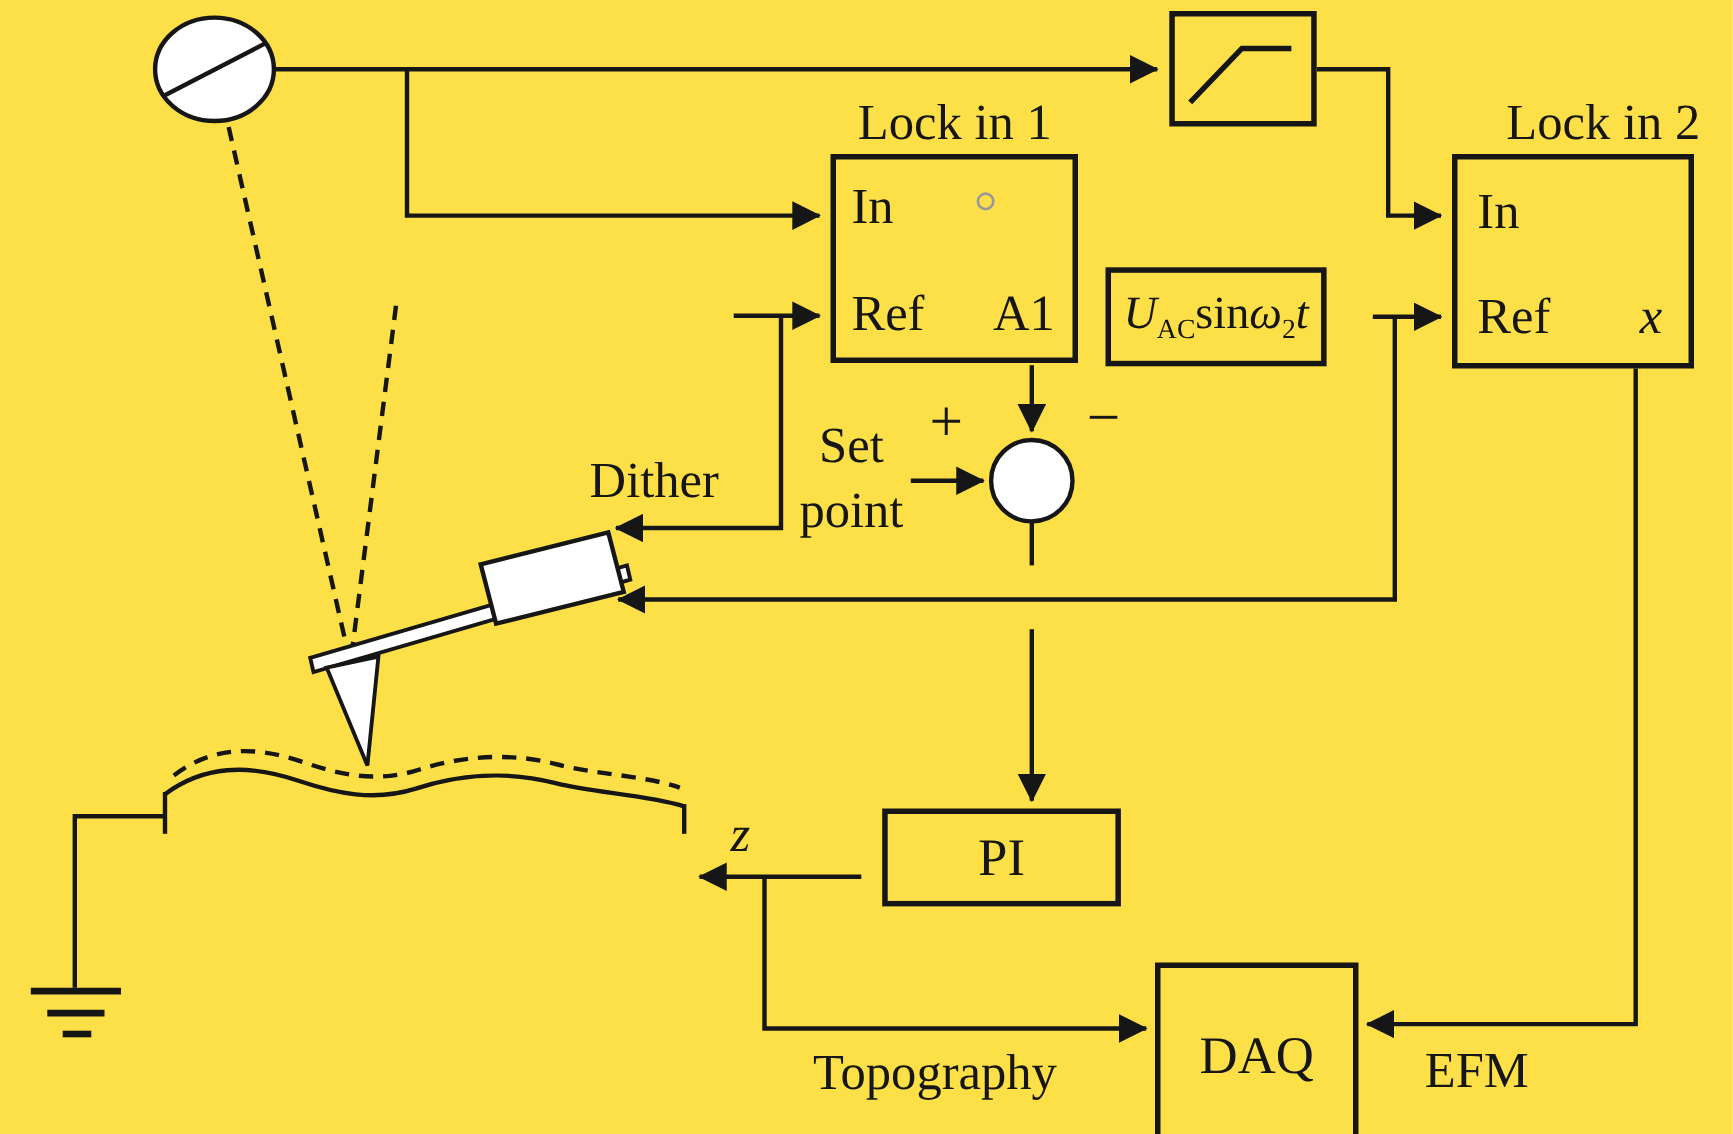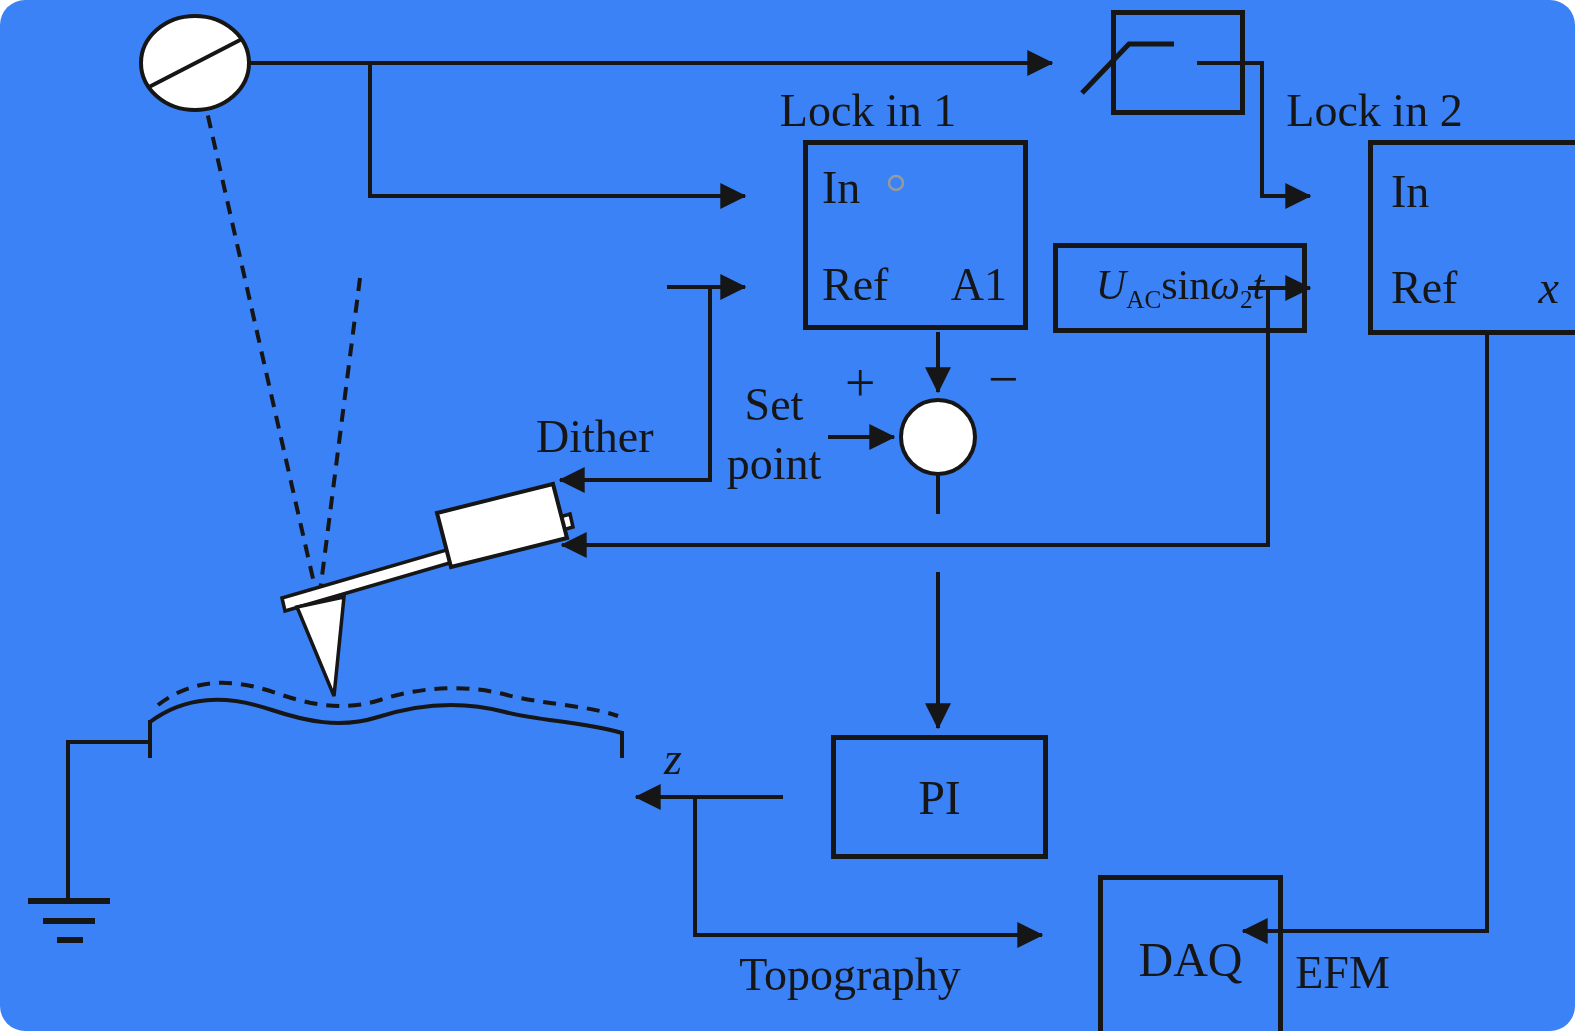--- a/index.html
+++ b/index.html
@@ -1,26 +1,26 @@
 <!DOCTYPE html>
 <html><head>
 <meta charset="utf-8">
 <style>
   html,body{margin:0;padding:0;}
   body{
     width:1575px;height:1031px;background:#ffffff;
     font-family:"Liberation Serif","DejaVu Serif",serif;
     color:#161616;
   }
-  #stage{position:relative;width:1575px;height:1031px;background:#3b82f6;overflow:hidden;border-radius:25px;}
+  #stage{position:relative;width:1575px;height:1031px;background:#fde047;overflow:hidden;}
   svg.wires{position:absolute;left:0;top:0;z-index:1;}
   .box{
     position:absolute;border:5px solid #161616;background:transparent;
     box-sizing:border-box;display:flex;align-items:center;justify-content:center;
-    z-index:2;font-size:46px;margin-left:48px;
+    z-index:2;font-size:46px;
   }
   .lockin{display:block;}
   .lockin span{position:absolute;white-space:nowrap;}
   .lbl{position:absolute;z-index:3;white-space:nowrap;font-size:46px;}
   .title{text-align:center;}
   .it{font-style:italic;}
   sub{font-size:0.6em;}
   .sum-sign{font-size:54px;font-weight:400;}
   .setpoint{text-align:center;line-height:1.28;}
   .gap{display:inline-block;width:0.3em;}
@@ -80,33 +80,33 @@
 
   <div class="box" style="left:1063px;top:10px;width:134px;height:105px"></div>
 
   <div class="lbl title" style="left:753px;top:84px;width:230px">Lock in 1</div>
   <div class="box lockin" style="left:755px;top:140px;width:225px;height:190px">
     <span style="left:14px;top:16px">In</span>
     <span style="left:14px;bottom:14px">Ref</span>
     <span style="right:16px;bottom:14px">A1</span>
   </div>
 
-  <div class="lbl title" style="left:1262px;top:84px;width:225px">Lock in 2</div>
+  <div class="lbl title" style="left:1345px;top:84px;width:225px">Lock in 2</div>
   <div class="box lockin" style="left:1320px;top:140px;width:220px;height:195px">
     <span style="left:18px;top:20px">In</span>
     <span style="left:18px;bottom:16px">Ref</span>
     <span class="it" style="right:24px;bottom:16px">x</span>
   </div>
 
 
-  <div class="box" style="left:1005px;top:243px;width:254px;height:90px;font-size:42px">
+  <div class="box" style="left:1005px;top:243px;width:201px;height:90px;font-size:42px">
     <span><span class="it">U</span><sub>AC</sub><span>sin</span><span class="it">ω</span><sub>2</sub><span class="it">t</span></span>
   </div>
 
-  <div class="box" style="left:783px;top:735px;width:217px;height:124px;font-size:48px">
+  <div class="box" style="left:802px;top:735px;width:217px;height:89px;font-size:48px">
     <span>PI</span>
   </div>
 
   <div class="box" style="left:1050px;top:875px;width:185px;height:168px;font-size:48px">
     <span>DAQ</span>
   </div>
 
 
   <div class="lbl" style="left:536px;top:410px">Dither</div>
 

